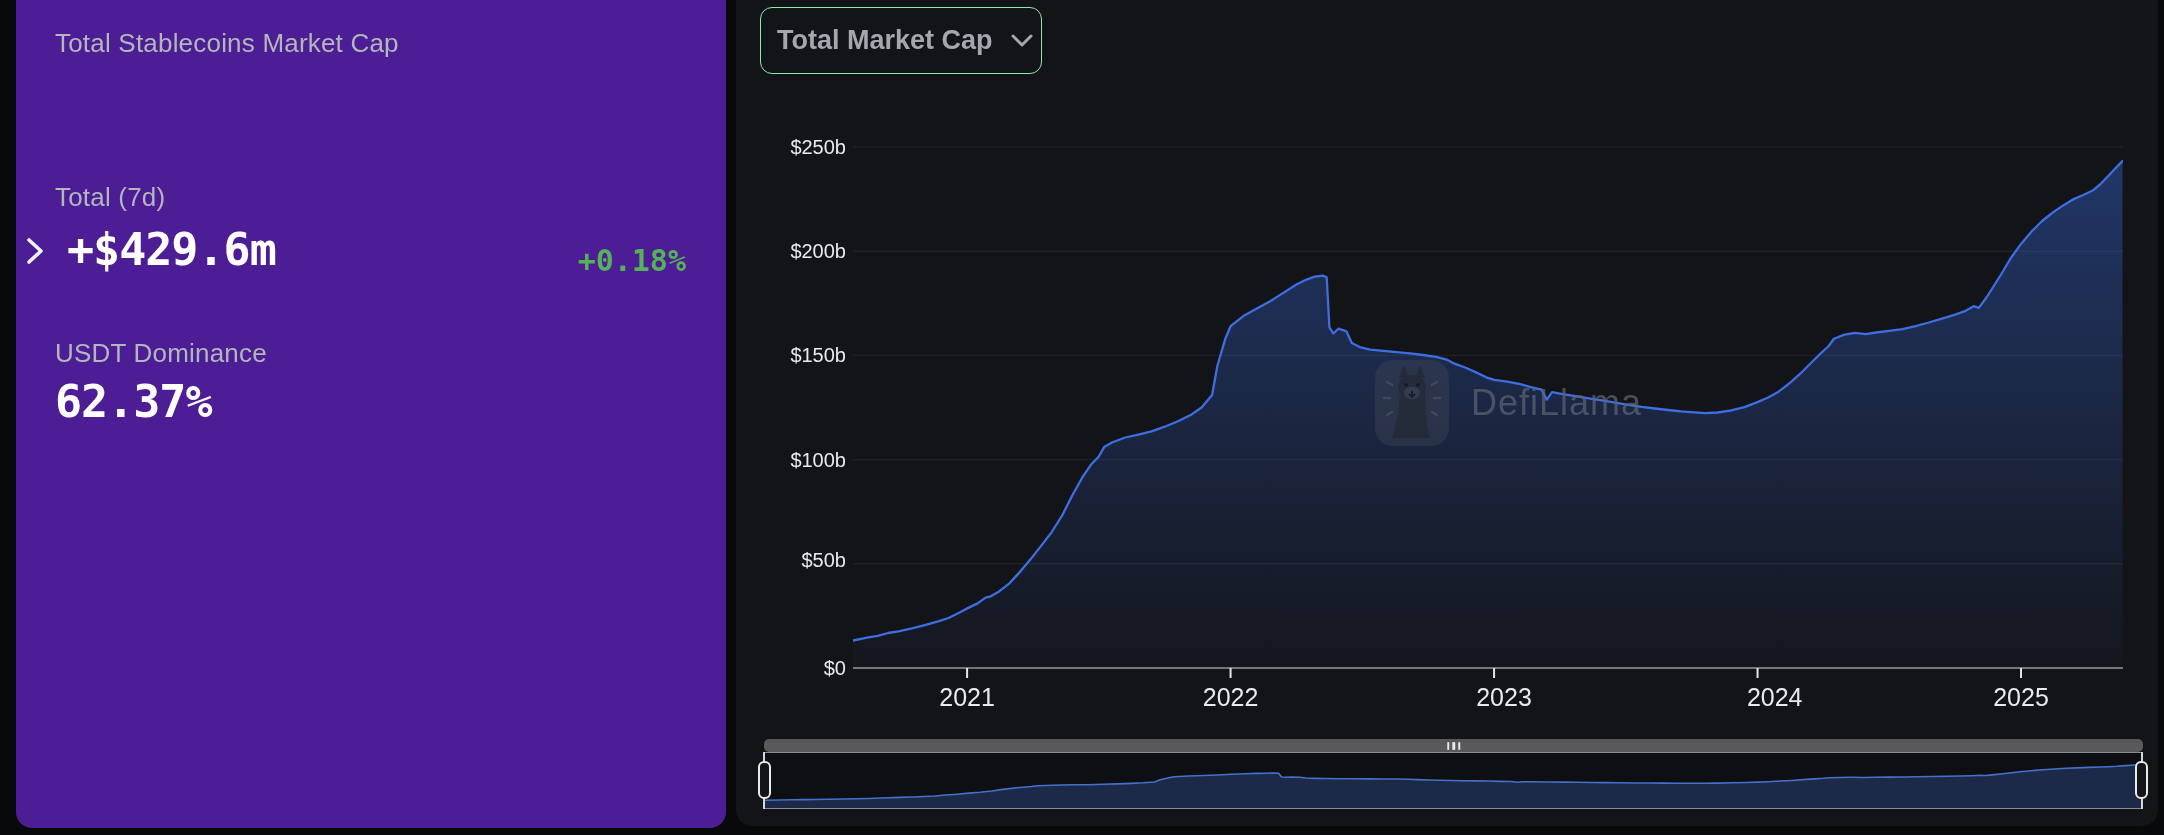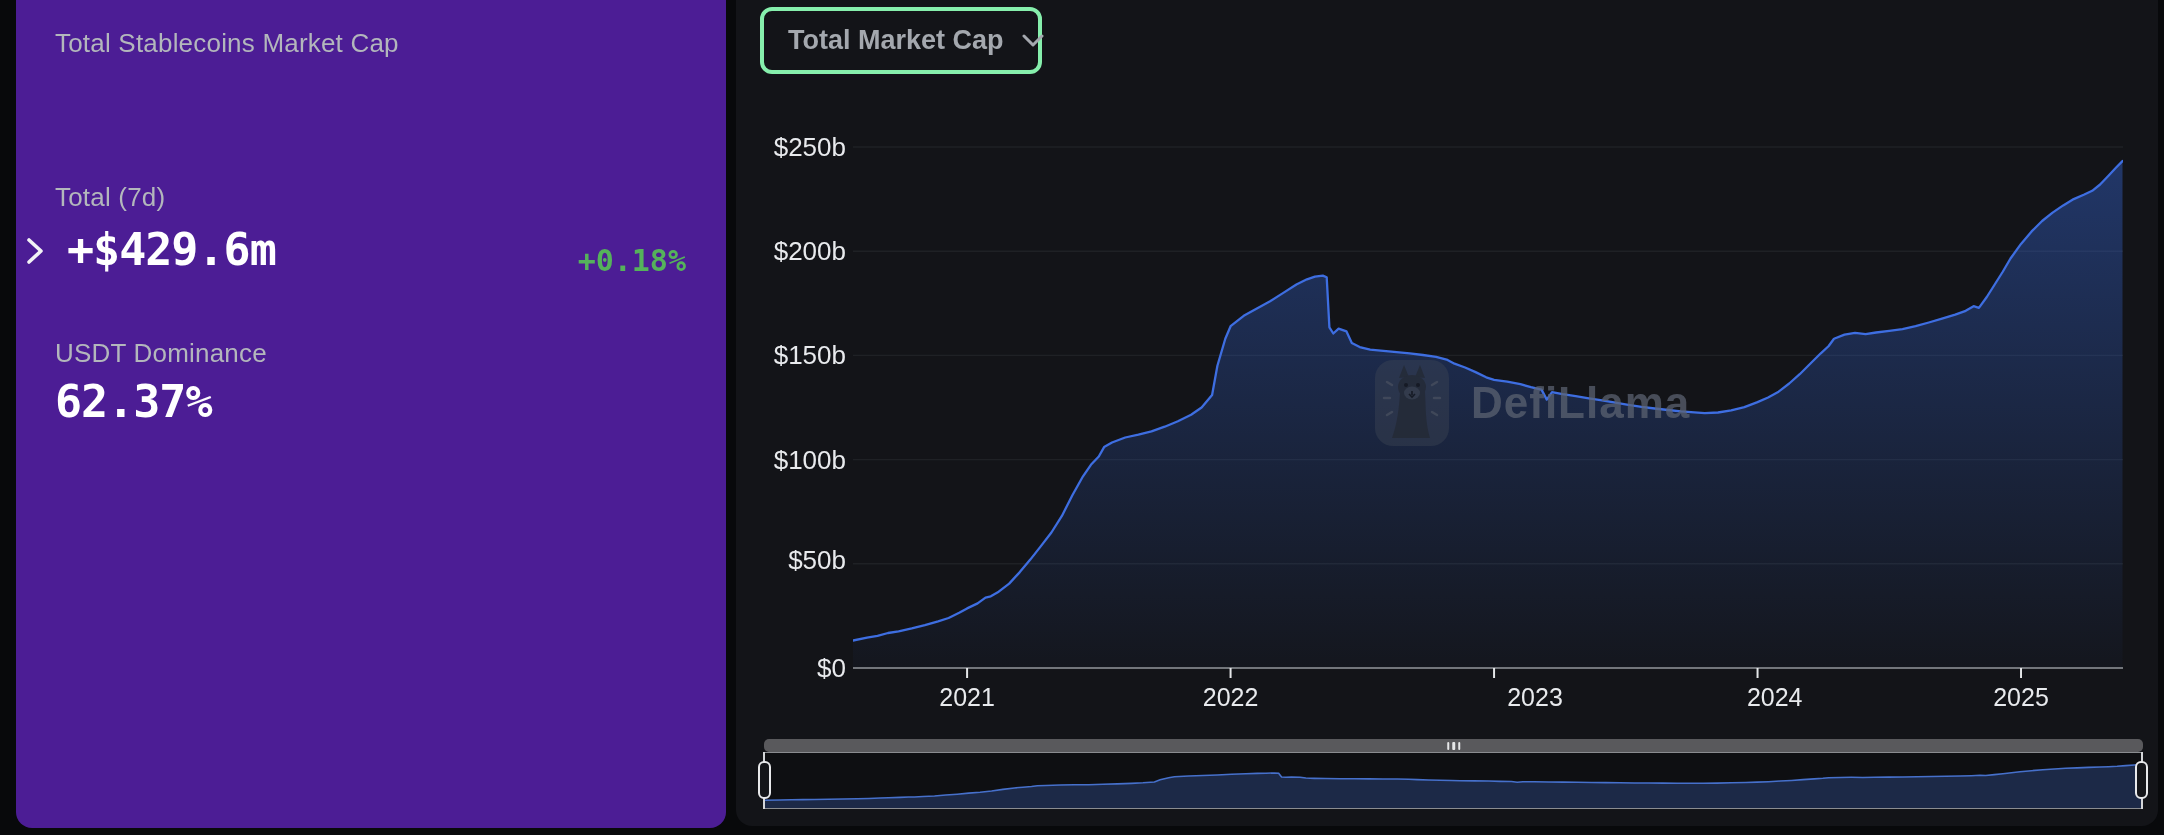--- a/index.html
+++ b/index.html
@@ -15,34 +15,34 @@
 
   
   .stat-label{position:absolute;left:39px;font-size:26px;color:#b3b7bc;letter-spacing:.2px;}
   .stat-value{position:absolute;left:39px;font-family:"DejaVu Sans Mono",monospace;font-weight:bold;font-size:45px;color:#ffffff;letter-spacing:-1px;line-height:52px;}
   .pct-positive{position:absolute;right:40px;font-family:"DejaVu Sans Mono",monospace;font-weight:bold;font-size:30px;}
   .expander{position:absolute;left:9px;top:237px;width:22px;height:28px;cursor:pointer;}
 
   
   .dropdown{
     position:absolute;left:24px;top:7px;width:282px;height:67px;box-sizing:border-box;
-    border:4px solid #86efac;border-radius:12px;
-    display:flex;align-items:center;padding:0 24px;gap:18px;
+    border:1px solid #86efac;border-radius:12px;
+    display:flex;align-items:center;padding:0 16px;gap:18px;
     color:#a4a8ae;font-size:27px;font-weight:bold;cursor:pointer;background:transparent;
   }
   .dropdown .dd-label{flex:0 0 auto;}
 
   
-  .y-label{position:absolute;left:0;width:110px;height:30px;line-height:30px;text-align:right;font-size:26px;color:#e8eaed;}
+  .y-label{position:absolute;left:0;width:110px;height:30px;line-height:30px;text-align:right;font-size:20px;color:#e8eaed;}
   .x-label{position:absolute;width:90px;height:30px;line-height:30px;text-align:center;font-size:25px;color:#e8eaed;top:682px;}
   #plot{position:absolute;left:117px;top:130px;width:1270px;height:552px;}
 
   
   .watermark{position:absolute;left:639px;top:360px;display:flex;align-items:center;gap:22px;opacity:.85;pointer-events:none;}
-  .watermark-text{font-size:44px;font-weight:bold;color:#5d6472;letter-spacing:1px;opacity:.85;}
+  .watermark-text{font-size:36px;font-weight:normal;color:#5d6472;letter-spacing:1px;opacity:.85;}
 
   
   .brush-bar{position:absolute;left:28px;top:739px;width:1379px;height:13px;background:#59595c;border-radius:5px;cursor:grab;}
   .brush-grip{position:absolute;left:50%;top:2.5px;transform:translateX(-50%);display:flex;gap:3px;}
   .brush-grip span{display:block;width:2.5px;height:8px;background:#e6e7e8;border-radius:1px;}
   .brush-frame{position:absolute;left:28px;top:752px;width:1379px;height:57px;box-sizing:border-box;border:1.5px solid #8a8c90;background:#0e0f12;}
   .brush-frame svg{display:block;width:100%;height:100%;}
   .brush-handle-line{position:absolute;top:752px;width:2px;height:57px;background:#d4d6d9;}
   .brush-handle{position:absolute;top:761px;width:13px;height:38px;box-sizing:border-box;border:2.5px solid #e8e9eb;border-radius:6px;background:#141519;cursor:ew-resize;}
 </style>
@@ -80,21 +80,21 @@
       <div class="y-label" style="top: 653px;">$0</div>
       <div class="y-label" style="top: 545px;">$50b</div>
       <div class="y-label" style="top: 444.6px;">$100b</div>
       <div class="y-label" style="top: 340.4px;">$150b</div>
       <div class="y-label" style="top: 236.2px;">$200b</div>
       <div class="y-label" style="top: 132px;">$250b</div>
     </div>
   <div id="xlabels">
       <div class="x-label" style="left: 186.089px;">2021</div>
       <div class="x-label" style="left: 449.575px;">2022</div>
-      <div class="x-label" style="left: 754px;">2023</div>
+      <div class="x-label" style="left: 723px;">2023</div>
       <div class="x-label" style="left: 976.546px; text-align: right;">2024</div>
       <div class="x-label" style="left: 1240.03px;">2025</div>
     </div>
 
   <div id="plot"><svg viewBox="0 0 1270 552" width="1270" height="552">
         <defs>
           <linearGradient id="g1" x1="0" y1="0" x2="0" y2="1">
             <stop offset="0" stop-color="#3566d6" stop-opacity="0.42"></stop>
             <stop offset="1" stop-color="#3566d6" stop-opacity="0.03"></stop>
           </linearGradient>

